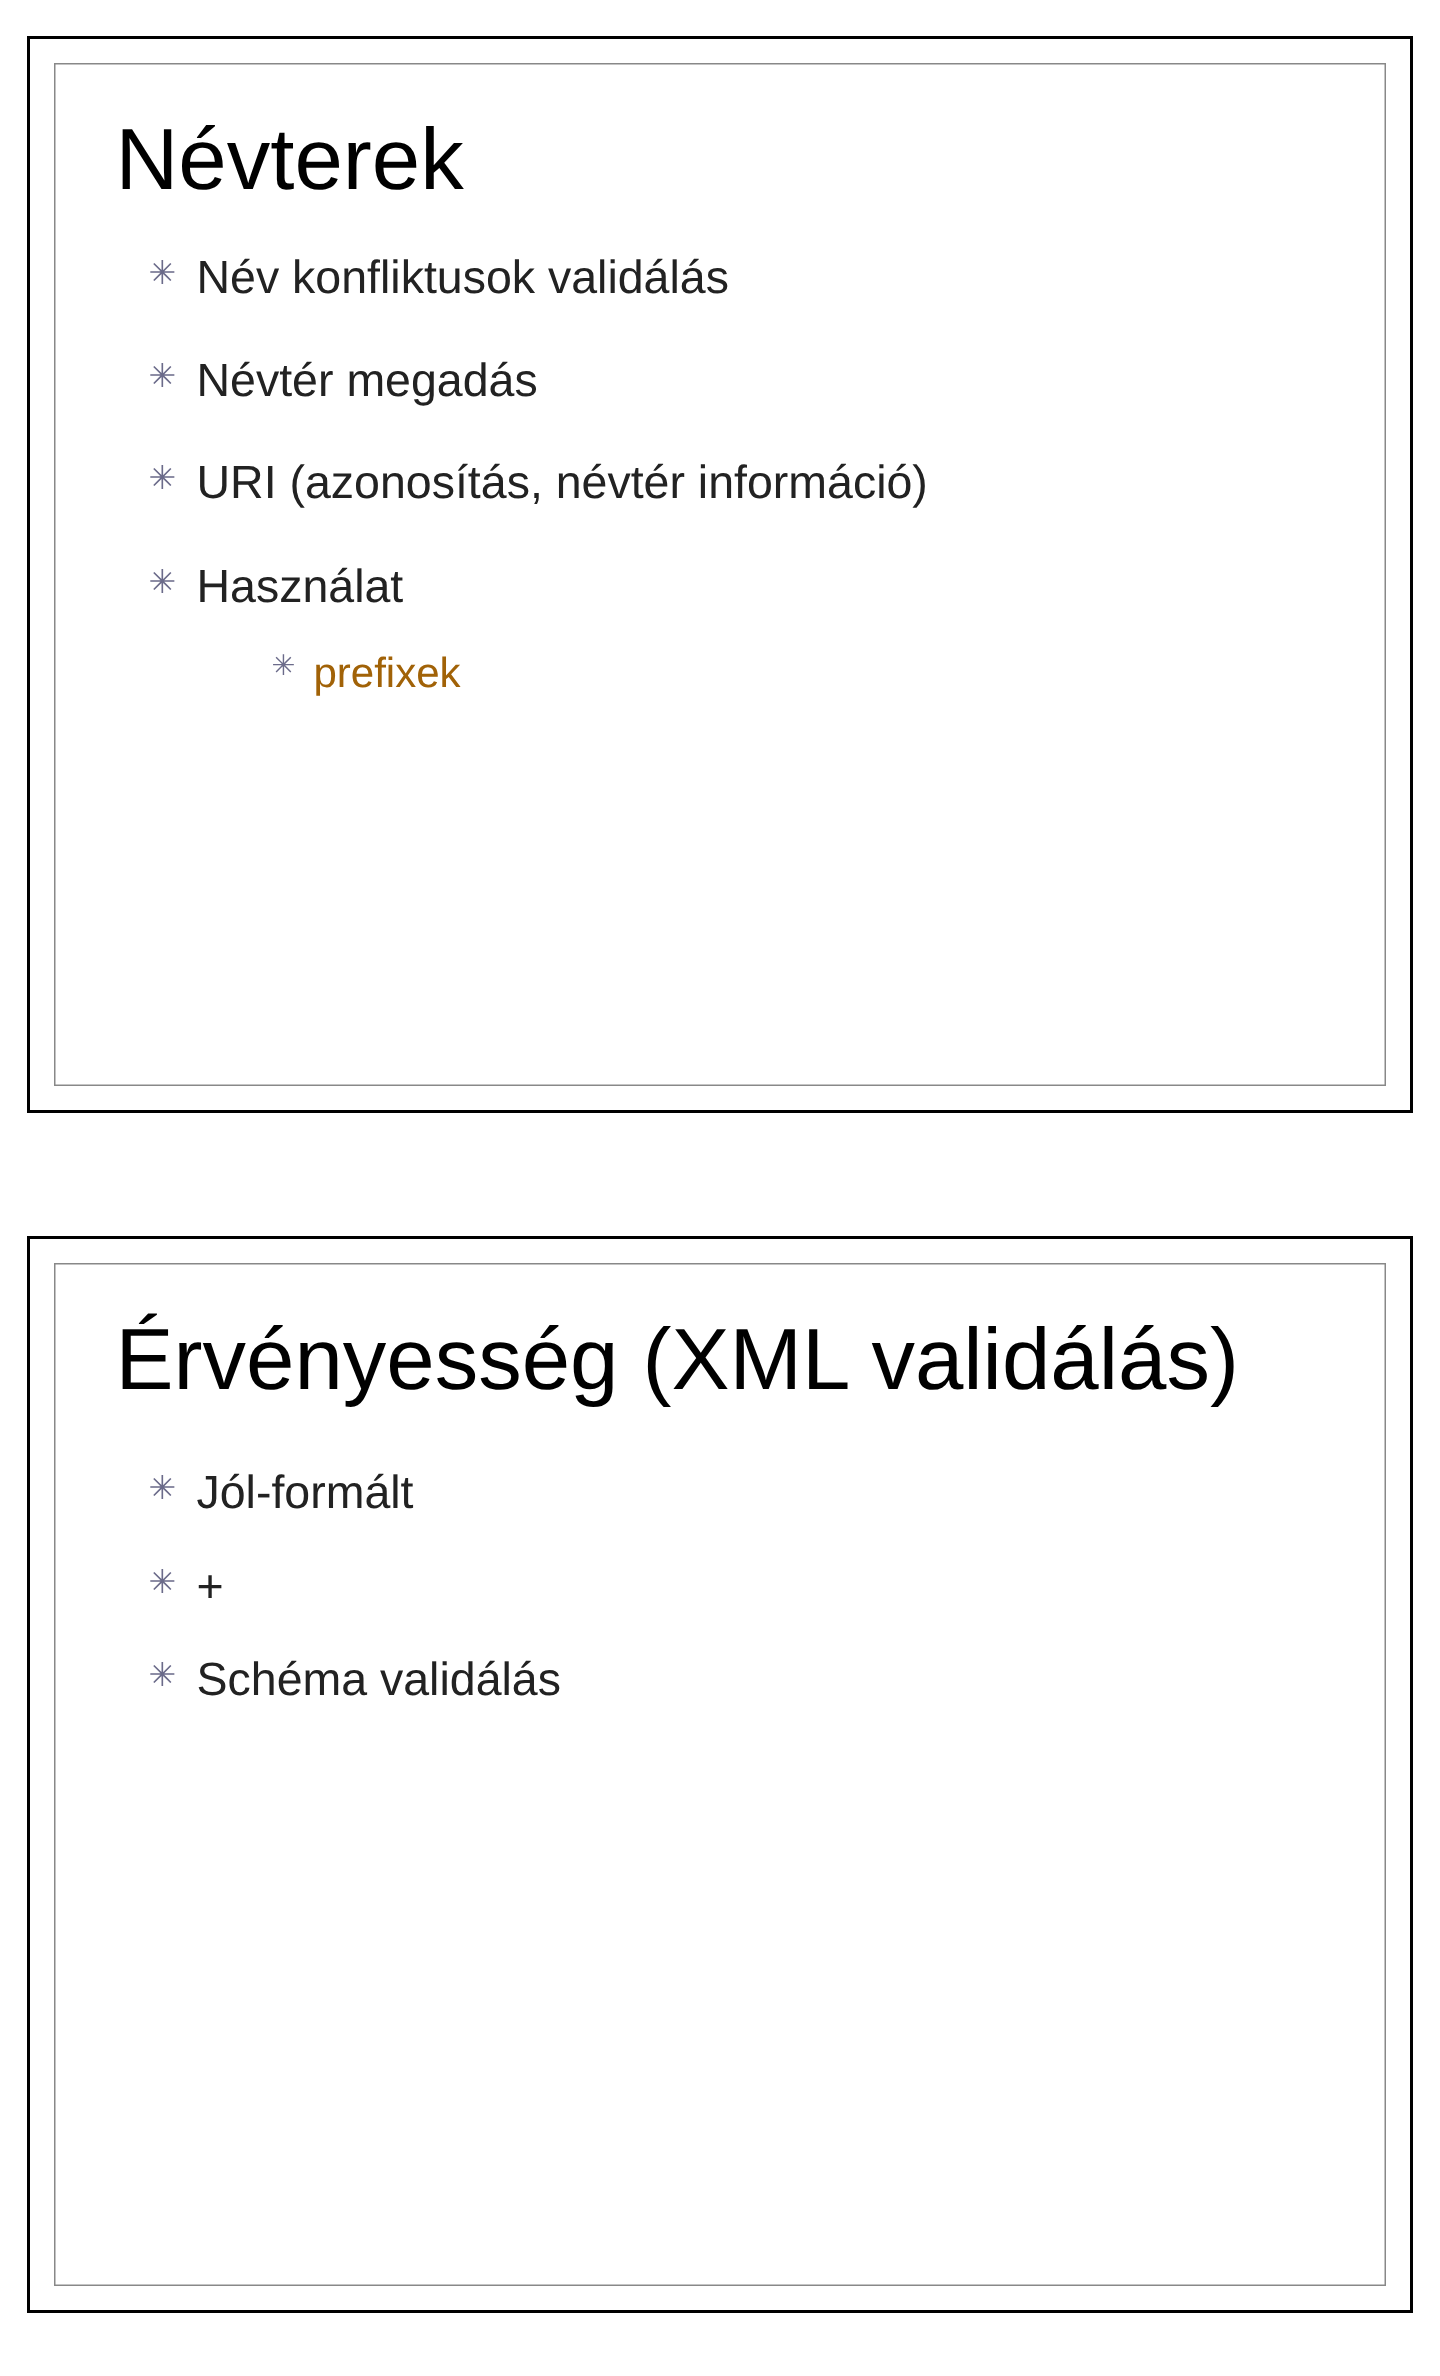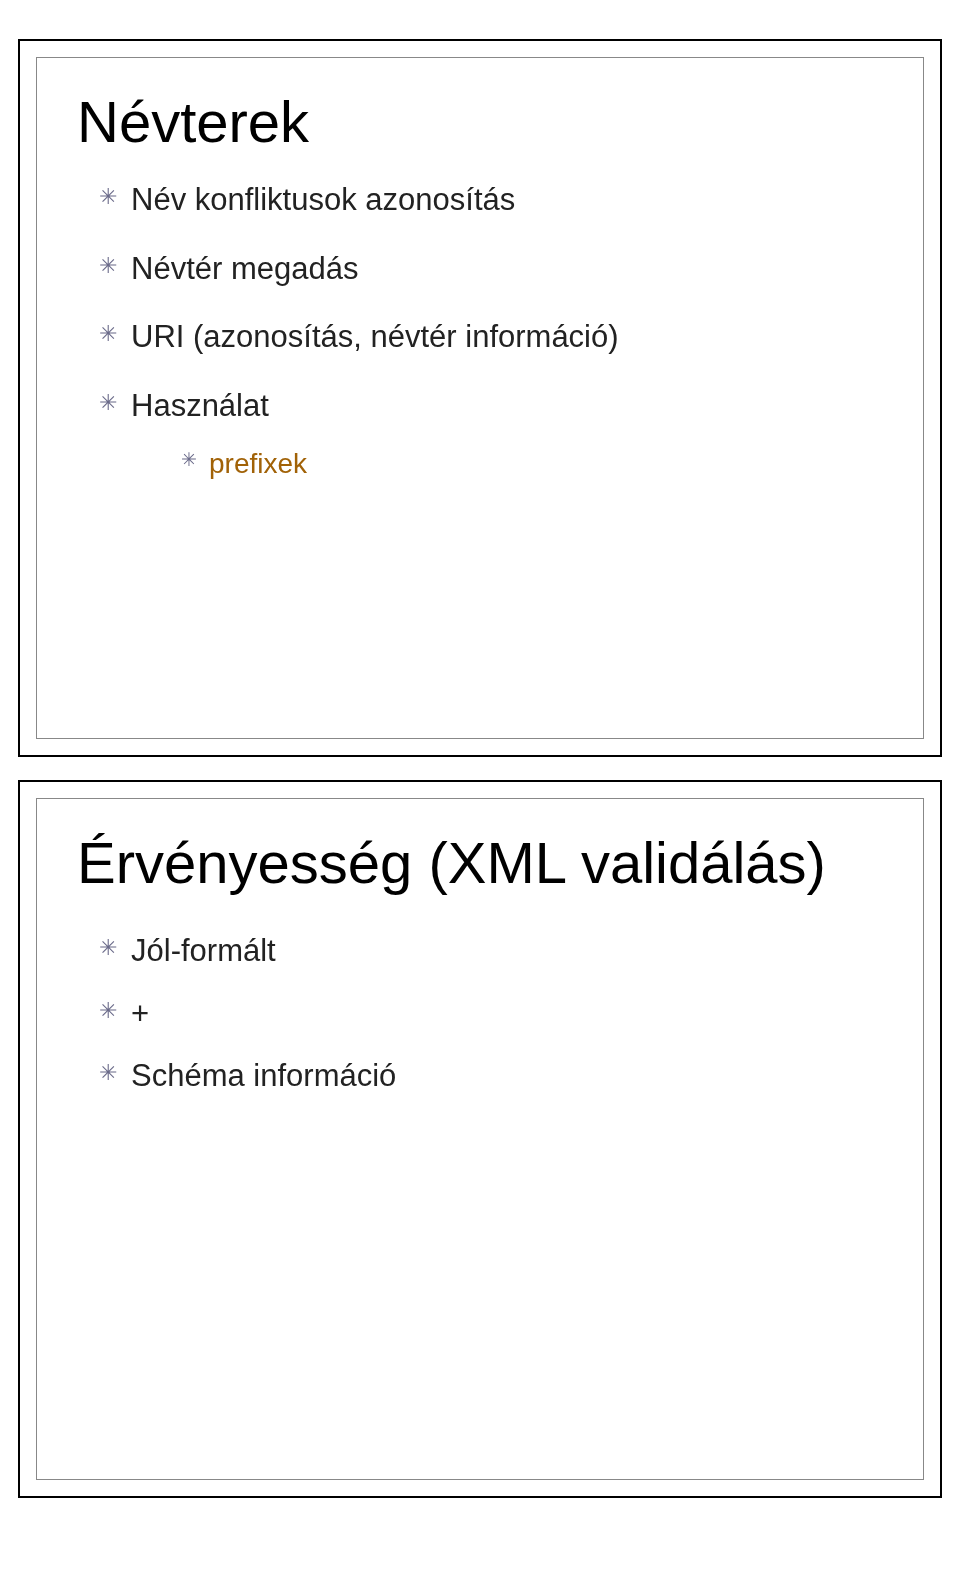--- a/index.html
+++ b/index.html
@@ -17,24 +17,24 @@
     color: #000;
   }
   .slide {
     position: absolute;
     left: 18px;
     width: 924px;
     height: 718px;
     box-sizing: border-box;
   }
   .slide.top {
-    top: 39px;
+    top: 24px;
   }
   .slide.bottom {
-    top: 780px;
+    top: 824px;
   }
   .outer-frame {
     position: absolute;
     inset: 0;
     border: 2px solid #000;
     box-sizing: border-box;
   }
   .inner-frame {
     position: absolute;
     top: 18px;
@@ -104,38 +104,38 @@
 </head>
 <body>
 
 <div class="page">
 
   <div class="slide top">
     <div class="outer-frame"></div>
     <div class="inner-frame">
       <h1 class="slide-title">Névterek</h1>
       <ul class="bullets">
-        <li>Név konfliktusok azonosítás</li>
+        <li>Név konfliktusok validálás</li>
         <li>Névtér megadás</li>
         <li>URI (azonosítás, névtér információ)</li>
         <li>
           <span>Használat</span>
           <ul>
             <li>prefixek</li>
           </ul>
         </li>
       </ul>
     </div>
   </div>
 
   <div class="slide bottom">
     <div class="outer-frame"></div>
     <div class="inner-frame">
       <h1 class="slide-title big-gap">Érvényesség (XML validálás)</h1>
       <ul class="bullets compact">
         <li>Jól-formált</li>
         <li>+</li>
-        <li>Schéma információ</li>
+        <li>Schéma validálás</li>
       </ul>
     </div>
   </div>
 
 </div>
 
 </body></html>

